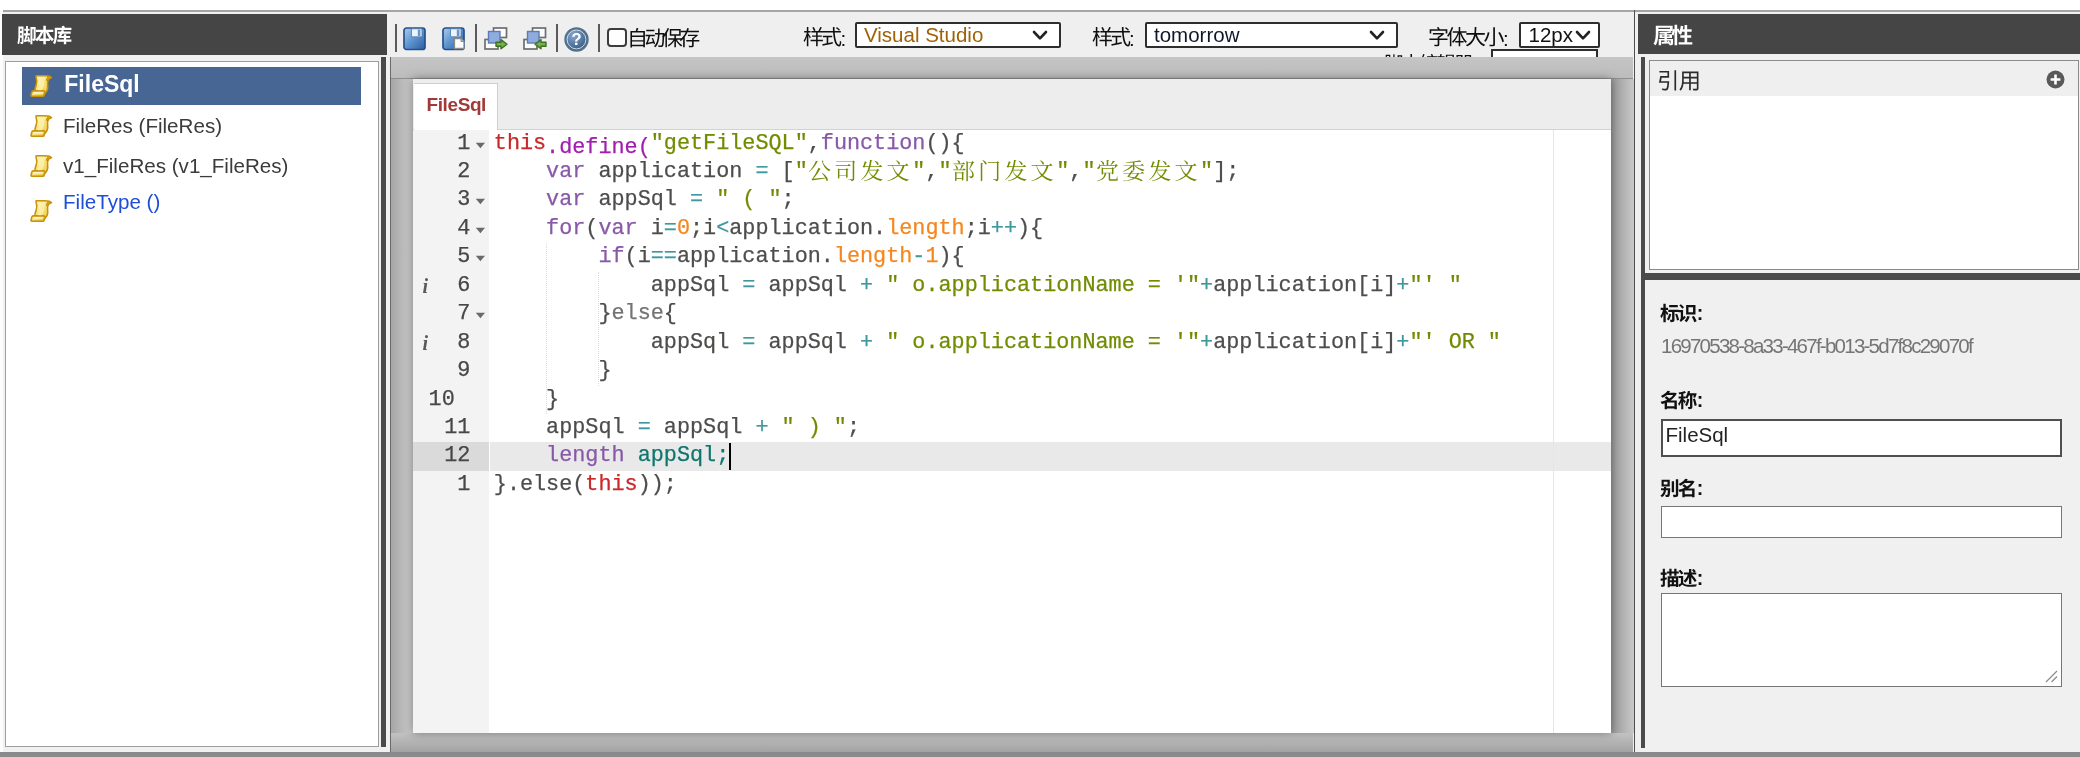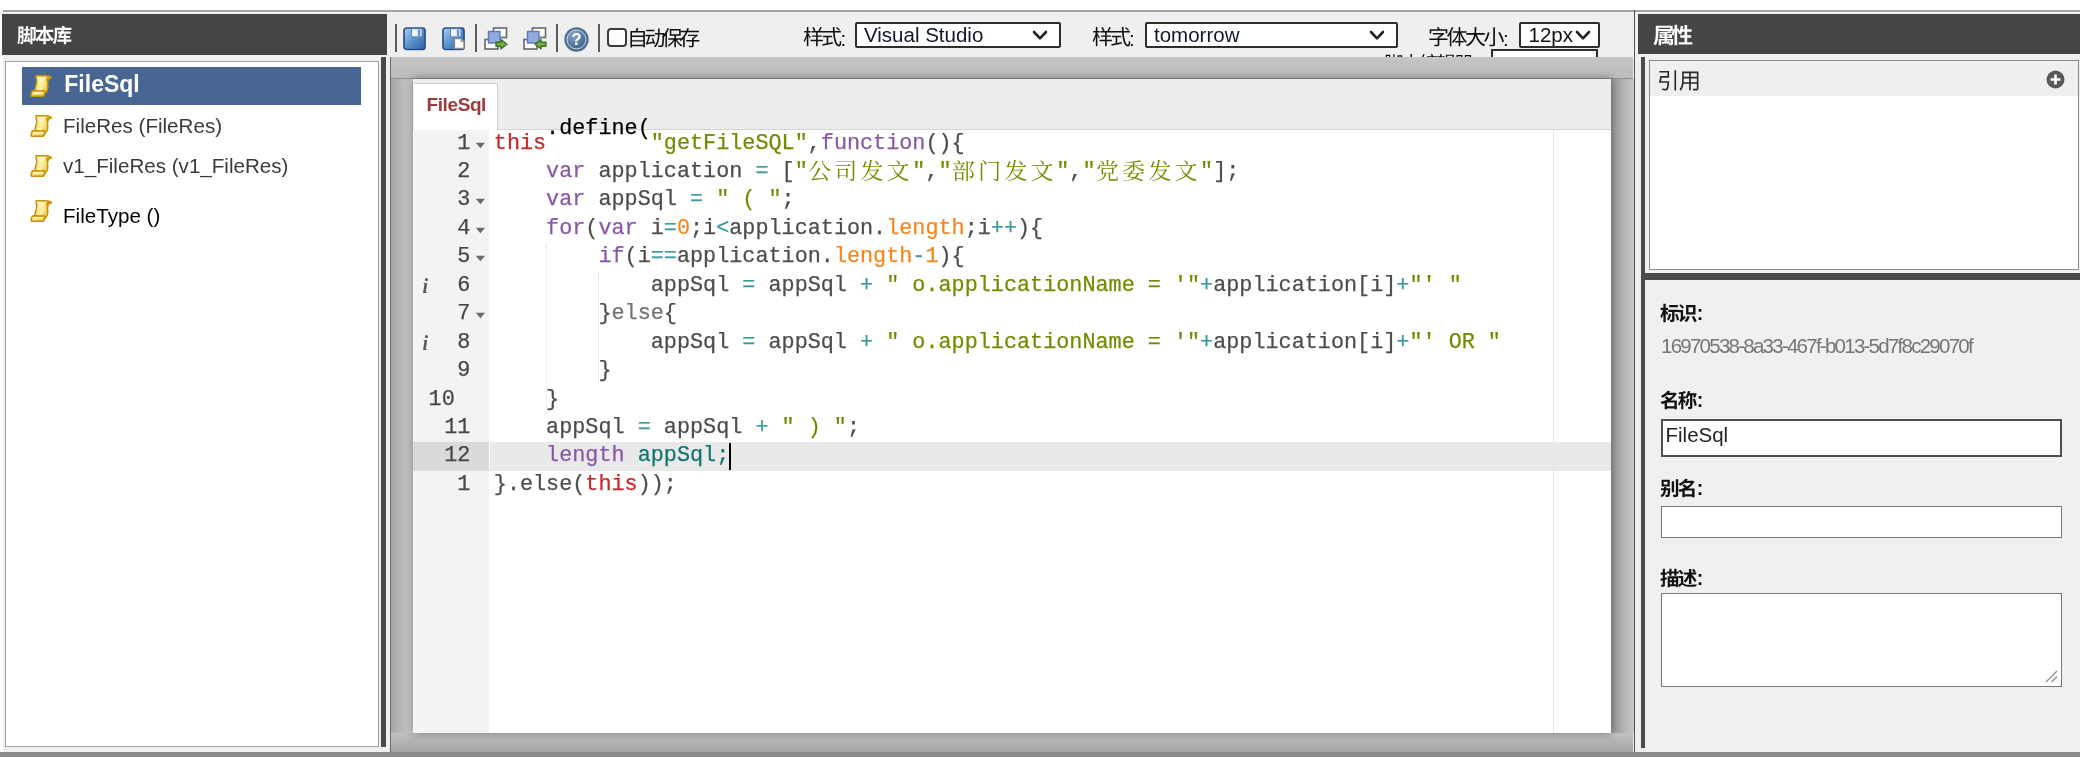--- a/index.html
+++ b/index.html
@@ -111,21 +111,21 @@
         <stop offset="0.5" stop-color="#f8e27c"></stop>
         <stop offset="1" stop-color="#edc13b"></stop>
       </linearGradient>
     </defs>
 <path d="M6.2 1.7 L14.5 1.7 C17.8 1.7 20.5 2.3 21.4 3.6 C19.9 3.9 18.5 4.9 17.9 6.6 C16.7 9.8 18.5 12.3 17.3 15.8 C16.8 17.4 15.6 18.6 14.5 19.9 C13.8 20.7 13.4 21.4 13.7 22.0 L9.4 22.0 C8.5 20.5 9.1 19.1 9.8 17.7 L5.2 17.7 C4.3 15.6 5.4 13.3 6.1 11.2 C6.8 9.0 7.3 6.8 6.4 4.6 C6.0 3.5 5.6 2.4 6.2 1.7 Z" fill="url(#sg)" stroke="#c8920b" stroke-width="1.6" stroke-linejoin="round"></path>
 <path d="M21.4 3.6 C19.9 3.9 18.5 4.9 17.9 6.6 L16.3 6.4 C16.6 4.5 17.8 2.8 19.2 2.3 Z" fill="#dd9f13" stroke="#c8920b" stroke-width="1" stroke-linejoin="round"></path>
 <path d="M3.0 16.9 L13.6 16.9 C14.5 16.9 15.0 17.4 14.8 18.2 L14.0 21.1 C13.8 21.8 13.1 22.2 12.3 22.2 L2.2 22.2 C1.4 22.2 0.9 21.7 1.1 20.9 L1.9 17.9 C2.1 17.3 2.4 16.9 3.0 16.9 Z" fill="url(#sg)" stroke="#c8920b" stroke-width="1.6" stroke-linejoin="round"></path>
 <path d="M3.9 18.3 L13.0 18.3 L12.7 19.6 L3.6 19.6 Z" fill="#fdf8d8"></path>
 <path d="M7.8 3.4 C9.7 3.2 13.2 3.2 15.1 3.5 C13.8 6.3 14.4 8.8 13.9 11.6 C13.6 13.4 12.9 15.1 11.5 16.2 L8.0 16.2 C8.9 13.7 8.8 11.1 8.4 8.5 C8.2 6.8 7.9 5.1 7.8 3.4 Z" fill="#fdf3b3" opacity="0.7"></path>
 </svg>
-<div style="position:absolute;left:63.0px;top:204px;font:20.6px 'Liberation Sans';line-height:22.99px;color:#000000;white-space:pre">FileType ()</div>
+<div style="position:absolute;left:63.0px;top:190px;font:20.6px 'Liberation Sans';line-height:22.99px;color:#1d4ed8;white-space:pre">FileType ()</div>
 <div style="position:absolute;left:390px;top:11.5px;width:1243.5px;height:46px;background:#efefef"></div>
 <div style="position:absolute;left:394.5px;top:24px;width:2px;height:28px;background:#5a5a5a"></div>
 <div style="position:absolute;left:475px;top:24px;width:2px;height:28px;background:#5a5a5a"></div>
 <div style="position:absolute;left:556px;top:24px;width:2px;height:28px;background:#5a5a5a"></div>
 <div style="position:absolute;left:598px;top:24px;width:2px;height:28px;background:#5a5a5a"></div>
 <svg style="position:absolute;left:403px;top:27px" width="23" height="24" viewBox="0 0 23 24">
 <defs>
       <linearGradient id="fg" x1="0" y1="0" x2="1" y2="1">
 <stop offset="0" stop-color="#abcdf0"></stop>
         <stop offset="0.5" stop-color="#5b92cc"></stop>
@@ -180,21 +180,21 @@
     <use href="#g4" transform="translate(17.40,17.68) scale(0.021000,-0.021000)"></use>
     <use href="#g5" transform="translate(34.80,17.68) scale(0.021000,-0.021000)"></use>
     <use href="#g6" transform="translate(52.20,17.68) scale(0.021000,-0.021000)"></use>
   </svg>
 <svg style="position:absolute;left:802.5px;top:26.8px;overflow:visible;" width="39.0" height="23.5" fill="#101010">
     <use href="#g7" transform="translate(0.00,17.68) scale(0.021000,-0.021000)"></use>
     <use href="#g8" transform="translate(18.00,17.68) scale(0.021000,-0.021000)"></use>
   </svg>
 <div style="position:absolute;left:840.5px;top:27.59px;font:20.5px 'Liberation Sans';line-height:22.88px;color:#101010;white-space:pre">:</div>
 <div style="position:absolute;left:854.5px;top:21.5px;width:206px;height:26.5px;background:#fff;border:2px solid #2e2e2e;border-radius:2px;box-sizing:border-box"></div>
-<div style="position:absolute;left:864px;top:23.0px;height:35px;line-height:23.5px;font:20.5px 'Liberation Sans';color:#0f172a;white-space:nowrap">Visual Studio</div>
+<div style="position:absolute;left:864px;top:23.0px;height:35px;line-height:23.5px;font:20.5px 'Liberation Sans';color:#a16207;white-space:nowrap">Visual Studio</div>
 <svg style="position:absolute;left:1032px;top:29.5px" width="16" height="11" viewBox="0 0 16 11">
     <path d="M2 2 L8 8.4 L14 2" fill="none" stroke="#222" stroke-width="2.6" stroke-linecap="round" stroke-linejoin="round"></path>
   </svg>
 <svg style="position:absolute;left:1091.5px;top:26.8px;overflow:visible;" width="39.0" height="23.5" fill="#101010">
     <use href="#g7" transform="translate(0.00,17.68) scale(0.021000,-0.021000)"></use>
     <use href="#g8" transform="translate(18.00,17.68) scale(0.021000,-0.021000)"></use>
   </svg>
 <div style="position:absolute;left:1129px;top:27.59px;font:20.5px 'Liberation Sans';line-height:22.88px;color:#101010;white-space:pre">:</div>
 <div style="position:absolute;left:1145px;top:21.5px;width:252.5px;height:26.5px;background:#fff;border:2px solid #2e2e2e;border-radius:2px;box-sizing:border-box"></div>
 <div style="position:absolute;left:1154px;top:23.0px;height:35px;line-height:23.5px;font:20.5px 'Liberation Sans';color:#0f172a;white-space:nowrap">tomorrow</div>
@@ -233,21 +233,21 @@
 <div style="position:absolute;left:426.5px;top:94.36px;font:bold 19px 'Liberation Sans';line-height:21.20px;letter-spacing:-0.4px;color:#a03939;white-space:pre">FileSql</div>
 <div style="position:absolute;left:413.3px;top:129.5px;width:1197.7px;height:603.5px;background:#fff;overflow:hidden"></div>
 <div style="position:absolute;left:413.3px;top:129.5px;width:76.2px;height:603.5px;background:#f3f3f3"></div>
 <div style="position:absolute;left:489.5px;top:442.45px;width:1121.5px;height:28.45px;background:#e9e9e9"></div>
 <div style="position:absolute;left:413.3px;top:442.45px;width:76.2px;height:28.45px;background:#dadada"></div>
 <div style="position:absolute;left:1553px;top:129.5px;width:1px;height:603.5px;background:#e6e6e6"></div>
 <div style="position:absolute;left:546.1px;top:243.3px;width:0;height:170.7px;border-left:1px dotted #dcdcdc"></div>
 <div style="position:absolute;left:598.4px;top:271.8px;width:0;height:113.8px;border-left:1px dotted #dcdcdc"></div>
 <div style="position:absolute;left:413px;top:129.50px;width:57.3px;height:28.45px;font:21.8px 'Liberation Mono';line-height:28.45px;-webkit-text-stroke:0.25px currentColor;color:#474747;text-align:right">1</div>
 <div style="position:absolute;left:493.80px;top:129.50px;font:21.8px 'Liberation Mono';line-height:28.45px;-webkit-text-stroke:0.25px currentColor;color:#c82829;white-space:pre">this</div>
-<div style="position:absolute;left:546.12px;top:115px;font:21.8px 'Liberation Mono';line-height:28.45px;-webkit-text-stroke:0.25px currentColor;color:#000000;white-space:pre">.define(</div>
+<div style="position:absolute;left:546.12px;top:134px;font:21.8px 'Liberation Mono';line-height:28.45px;-webkit-text-stroke:0.25px currentColor;color:#a21caf;white-space:pre">.define(</div>
 <div style="position:absolute;left:650.76px;top:129.50px;font:21.8px 'Liberation Mono';line-height:28.45px;-webkit-text-stroke:0.25px currentColor;color:#718c00;white-space:pre">"getFileSQL"</div>
 <div style="position:absolute;left:807.72px;top:129.50px;font:21.8px 'Liberation Mono';line-height:28.45px;-webkit-text-stroke:0.25px currentColor;color:#4d4d4c;white-space:pre">,</div>
 <div style="position:absolute;left:820.80px;top:129.50px;font:21.8px 'Liberation Mono';line-height:28.45px;-webkit-text-stroke:0.25px currentColor;color:#8959a8;white-space:pre">function</div>
 <div style="position:absolute;left:925.44px;top:129.50px;font:21.8px 'Liberation Mono';line-height:28.45px;-webkit-text-stroke:0.25px currentColor;color:#4d4d4c;white-space:pre">(){</div>
 <div style="position:absolute;left:413px;top:157.95px;width:57.3px;height:28.45px;font:21.8px 'Liberation Mono';line-height:28.45px;-webkit-text-stroke:0.25px currentColor;color:#474747;text-align:right">2</div>
 <div style="position:absolute;left:546.12px;top:157.95px;font:21.8px 'Liberation Mono';line-height:28.45px;-webkit-text-stroke:0.25px currentColor;color:#8959a8;white-space:pre">var</div>
 <div style="position:absolute;left:585.36px;top:157.95px;font:21.8px 'Liberation Mono';line-height:28.45px;-webkit-text-stroke:0.25px currentColor;color:#4d4d4c;white-space:pre">&nbsp;application&nbsp;</div>
 <div style="position:absolute;left:755.40px;top:157.95px;font:21.8px 'Liberation Mono';line-height:28.45px;-webkit-text-stroke:0.25px currentColor;color:#3e999f;white-space:pre">=</div>
 <div style="position:absolute;left:768.48px;top:157.95px;font:21.8px 'Liberation Mono';line-height:28.45px;-webkit-text-stroke:0.25px currentColor;color:#4d4d4c;white-space:pre">&nbsp;[</div>
 <div style="position:absolute;left:794.64px;top:157.95px;font:21.8px 'Liberation Mono';line-height:28.45px;-webkit-text-stroke:0.25px currentColor;color:#718c00;white-space:pre">"</div>

